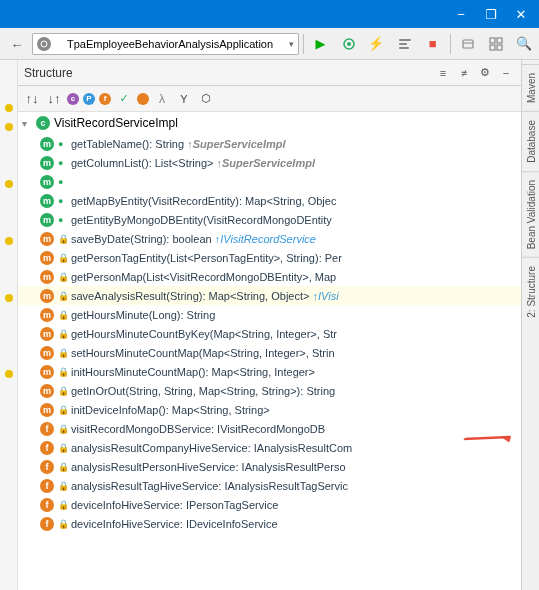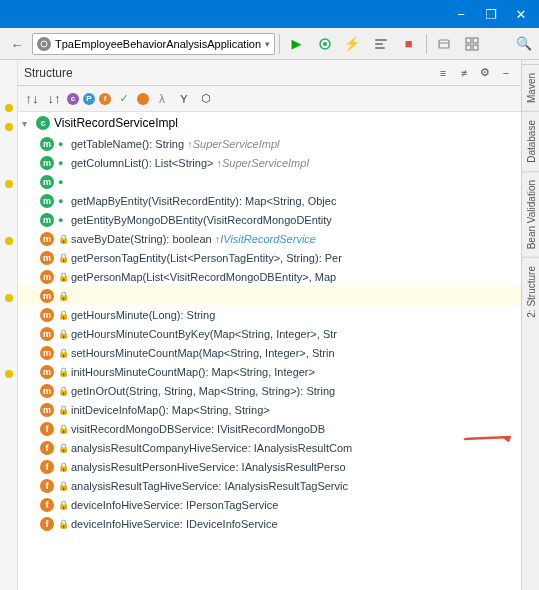--- a/index.html
+++ b/index.html
@@ -66,21 +66,21 @@
     .project-selector {
       height: 22px;
       background: #fff;
       border: 1px solid #b0b0b0;
       border-radius: 2px;
       padding: 0 4px;
       font-size: 11px;
       min-width: 200px;
       display: flex;
       align-items: center;
-      gap: 4px;
+      gap: 16px;
     }
     .project-selector-icon {
       width: 14px;
       height: 14px;
       border-radius: 50%;
       background: #888;
       flex-shrink: 0;
       display: flex;
       align-items: center;
       justify-content: center;
@@ -291,21 +291,21 @@
     }
 
     .item-text {
       font-size: 11px;
       color: #2c3e50;
       white-space: nowrap;
       overflow: hidden;
       text-overflow: ellipsis;
       max-width: 340px;
     }
-    .item-text .override-ref { color: #888; font-style: italic; }
+    .item-text .override-ref { color: #888; font-style: italic; font-weight: bold; }
     .item-text .interface-ref { color: #3498db; font-style: italic; }
 
     
     .right-tabs {
       width: 18px;
       background: #f0f0f0;
       border-left: 1px solid #d0d0d0;
       display: flex;
       flex-direction: column;
       align-items: center;
@@ -474,20 +474,21 @@
         <span class="item-text">getPersonTagEntity(List&lt;PersonTagEntity&gt;, String): Per</span>
       </div>
       <div class="tree-item">
         <div class="method-badge badge-m-orange">m</div>
         <span class="lock-icon">🔒</span>
         <span class="item-text">getPersonMap(List&lt;VisitRecordMongoDBEntity&gt;, Map</span>
       </div>
       <div class="tree-item highlighted">
         <div class="method-badge badge-m-orange">m</div>
         <span class="lock-icon">🔒</span>
+        <span class="item-text">saveAnalysisResult(String): Map&lt;String, Object&gt; <span class="interface-ref">↑IVisi</span></span>
       </div>
       <div class="tree-item">
         <div class="method-badge badge-m-orange">m</div>
         <span class="lock-icon">🔒</span>
         <span class="item-text">getHoursMinute(Long): String</span>
       </div>
       <div class="tree-item">
         <div class="method-badge badge-m-orange">m</div>
         <span class="lock-icon">🔒</span>
         <span class="item-text">getHoursMinuteCountByKey(Map&lt;String, Integer&gt;, Str</span>

